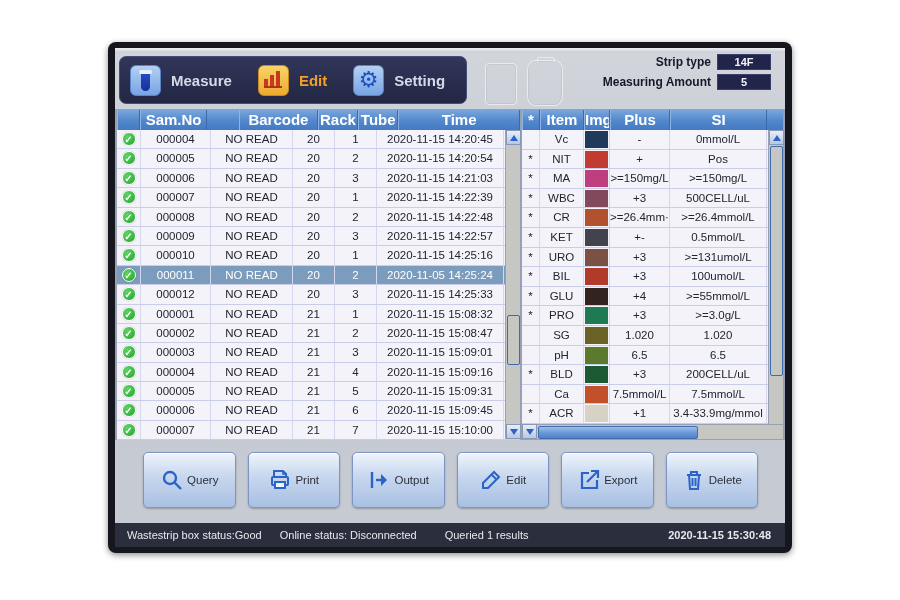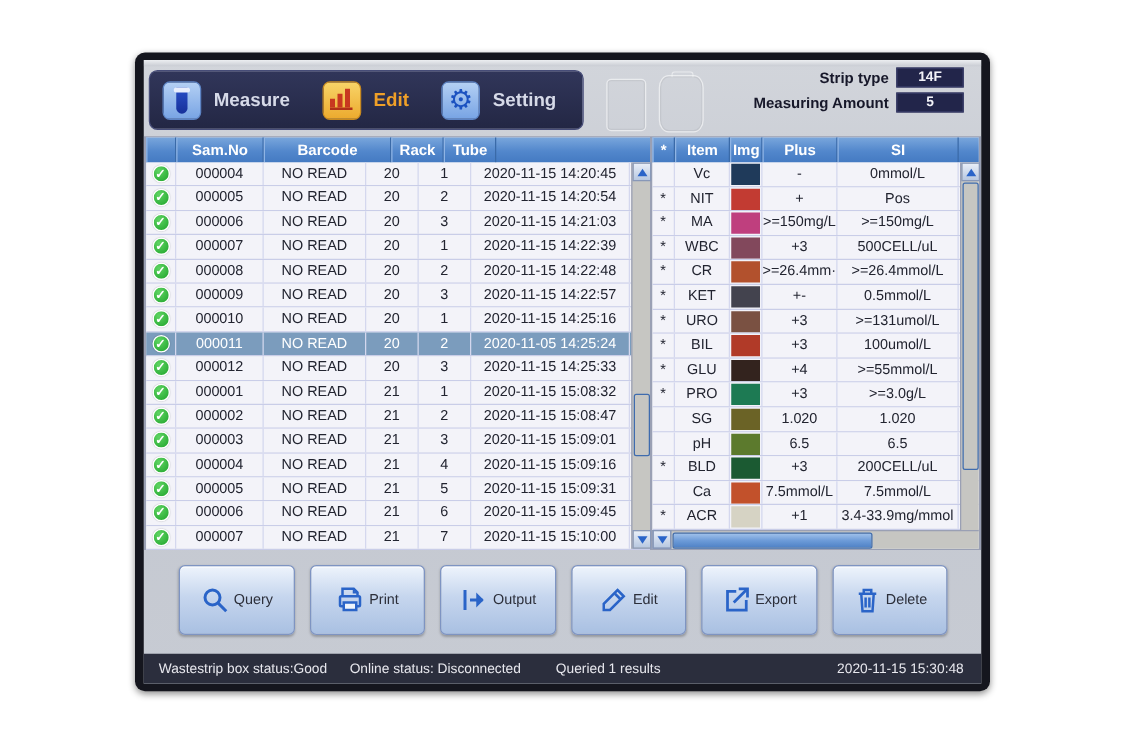--- a/index.html
+++ b/index.html
@@ -42,21 +42,21 @@
   .info-value { width:54px; height:16px; background:#22254a; border:1px solid #3a3e6a; color:#f2f2f8;
                 font-size:11px; font-weight:bold; text-align:center; line-height:15px; }
 
   
   .tablezone { position:absolute; left:0; top:61px; width:670px; height:331px; background:#9aa0b4; }
   .grid { position:absolute; top:1px; height:329px; background:#eef0f6; }
   .grid.left  { left:2px;  width:403px; }
   .grid.right { left:407px; width:261px; }
 
   .hdr { display:flex; height:20px; background:linear-gradient(180deg,#79a6dc 0%,#5287cc 55%,#447ac2 100%); }
-  .hdr-cell { color:#ffffff; font-size:12px; font-weight:bold; text-align:center; line-height:20px;
+  .hdr-cell { color:#ffffff; font-size:15px; font-weight:bold; text-align:center; line-height:20px;
               border-right:1px solid #3a6aa8; border-left:1px solid #8fb4e4; overflow:hidden; white-space:nowrap; }
 
   .rows { position:relative; }
   .trow { display:flex; height:19.4px; background:#f3f3f9; border-bottom:1px solid #c9cde8; }
   .trow.sel { background:#7b9cbd; }
   .trow.sel .tcell { color:#ffffff; }
   .tcell { font-size:11.5px; color:#222430; text-align:center; border-right:1px solid #d4d7ee;
            line-height:19px; overflow:hidden; white-space:nowrap; }
 
   .chk { width:14px; height:14px; margin:2px auto 0; border-radius:50%;
@@ -88,21 +88,21 @@
           display:flex; flex-direction:row; align-items:center; justify-content:center; gap:3px; }
   .abtn svg { display:block; }
   .abtn-label { font-size:11.5px; color:#2c2f3a; }
 
   
   .statusbar { position:absolute; left:0; bottom:0; width:670px; height:24px; background:#2b2e3d;
                display:flex; align-items:center; font-size:11px; color:#e8e8ee; }
   .statusbar .s1 { margin-left:12px; }
   .statusbar .s2 { margin-left:18px; }
   .statusbar .s3 { margin-left:28px; }
-  .statusbar .s4 { margin-left:auto; margin-right:14px; }
+  .statusbar .s4 { margin-left:auto; margin-right:14px;font-weight:bold; }
 </style>
 </head>
 <body>
 
 <div class="bezel">
   <div class="screen">
     <div class="topstrip"></div>
 
     <div class="nav" id="nav-tabs">
         <div class="tab">
@@ -142,23 +142,24 @@
           <span class="info-value">5</span>
         </div>
       </div>
 
     <div class="tablezone">
 
       <div class="grid left">
         <div class="hdr" id="left-hdr">
             <div class="hdr-cell" style="width: 24px;"></div>
             <div class="hdr-cell" style="width: 70px;">Sam.No</div>
-            <div class="hdr-cell" style="width: 102px;">Barcode</div>
+            <div class="hdr-cell" style="width: 82px; margin-left: 32px;">Barcode</div>
             <div class="hdr-cell" style="width: 42px;">Rack</div>
             <div class="hdr-cell" style="width: 42px;">Tube</div>
+            <div class="hdr-cell" style="width: 127px;">Time</div>
           </div>
         <div class="rows" id="left-rows">
             <div class="trow">
               <div class="tcell" style="width: 24px;">
                 <div class="chk">✓</div>
               </div>
               <div class="tcell" style="width: 70px;">000004</div>
               <div class="tcell" style="width: 82px;">NO READ</div>
               <div class="tcell" style="width: 42px;">20</div>
               <div class="tcell" style="width: 42px;">1</div>

